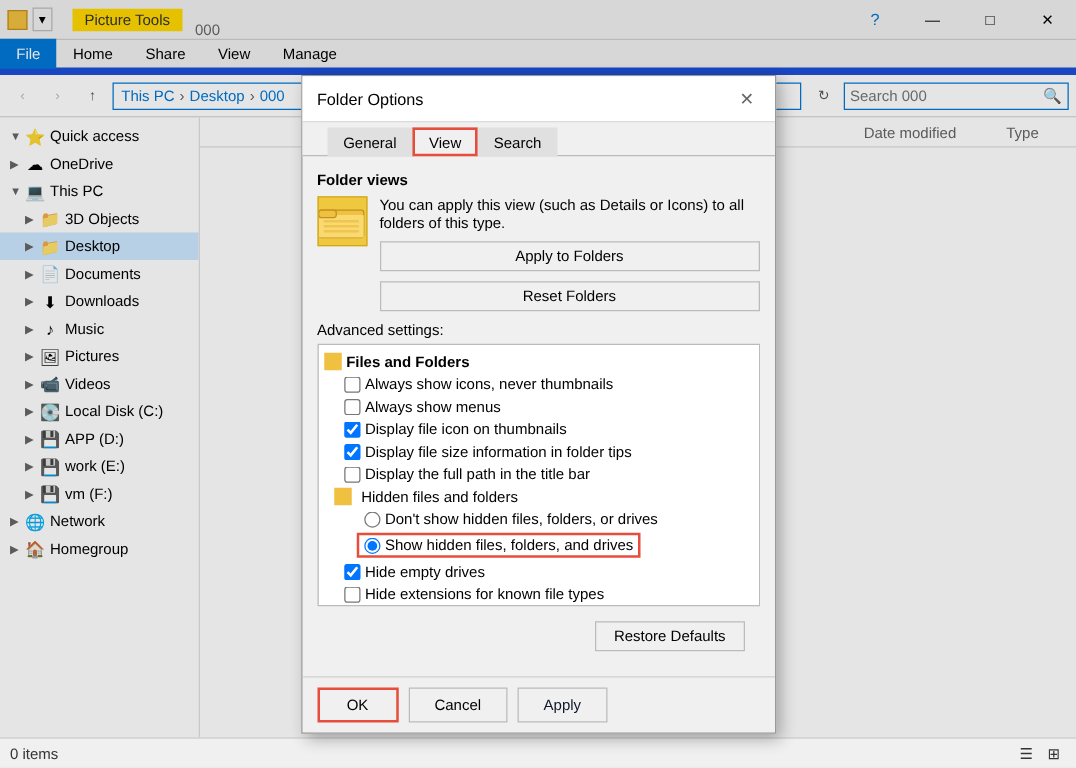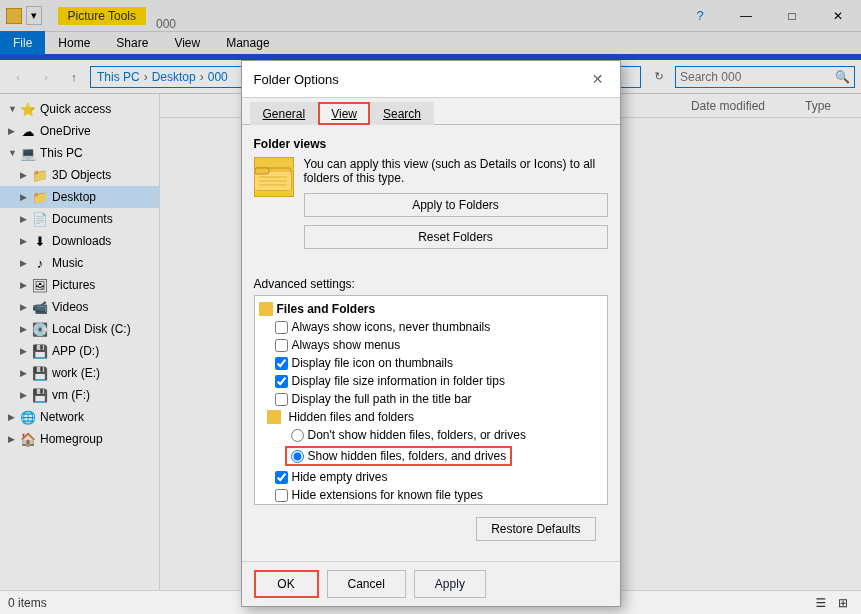--- a/index.html
+++ b/index.html
@@ -57,29 +57,29 @@
     
     .modal-overlay { position: absolute; top: 0; left: 0; right: 0; bottom: 24px; background: rgba(0,0,0,0.1); z-index: 100; display: flex; align-items: flex-start; justify-content: center; padding-top: 60px; }
 
     
     .dialog { background: #f0f0f0; border: 1px solid #999; box-shadow: 4px 4px 12px rgba(0,0,0,0.3); width: 380px; }
     .dialog-title-bar { background: white; padding: 8px 12px; display: flex; justify-content: space-between; align-items: center; border-bottom: 1px solid #d0d0d0; }
     .dialog-title { font-size: 13px; font-weight: normal; }
     .dialog-close { width: 20px; height: 20px; display: flex; align-items: center; justify-content: center; cursor: pointer; font-size: 14px; color: #666; }
 
     
-    .dialog-tabs { display: flex; background: #f0f0f0; border-bottom: 1px solid #bbb; padding: 4px 8px 0; gap: 0; text-decoration: underline; }
+    .dialog-tabs { display: flex; background: #f0f0f0; border-bottom: 1px solid #bbb; padding: 4px 20px 0; gap: 0; }
     .dialog-tab { padding: 4px 12px; font-size: 12px; cursor: pointer; border: 1px solid transparent; border-bottom: none; margin-bottom: -1px; background: #e0e0e0; }
     .dialog-tab.active { background: #f0f0f0; border-color: #bbb; border-bottom-color: #f0f0f0; outline: 2px solid #e74c3c; outline-offset: -2px; z-index: 1; position: relative; }
 
     
     .dialog-body { padding: 12px; }
 
     
-    .folder-views-box { display: flex; align-items: flex-start; gap: 10px; margin-bottom: 28px; }
+    .folder-views-box { display: flex; align-items: flex-start; gap: 10px; margin-bottom: 8px; }
     .folder-icon { width: 40px; height: 40px; background: #f0c840; border: 1px solid #d0a820; display: flex; align-items: center; justify-content: center; font-size: 24px; flex-shrink: 0; }
     .folder-views-buttons { display: flex; gap: 8px; margin-top: 8px; flex-direction: column; }
     .dialog-btn { padding: 4px 16px; font-size: 12px; border: 1px solid #bbb; background: #f0f0f0; cursor: pointer; }
 
     
     .advanced-label { font-size: 12px; margin-bottom: 4px; font-weight: normal; }
     .settings-list { border: 1px solid #bbb; background: white; padding: 4px; font-size: 12px; height: 210px; overflow-y: scroll; position: relative; }
     .settings-list::-webkit-scrollbar { width: 14px; }
     .settings-list::-webkit-scrollbar-track { background: #f0f0f0; border-left: 1px solid #d0d0d0; }
     .settings-list::-webkit-scrollbar-thumb { background: #c0c0c0; border: 3px solid #f0f0f0; }

